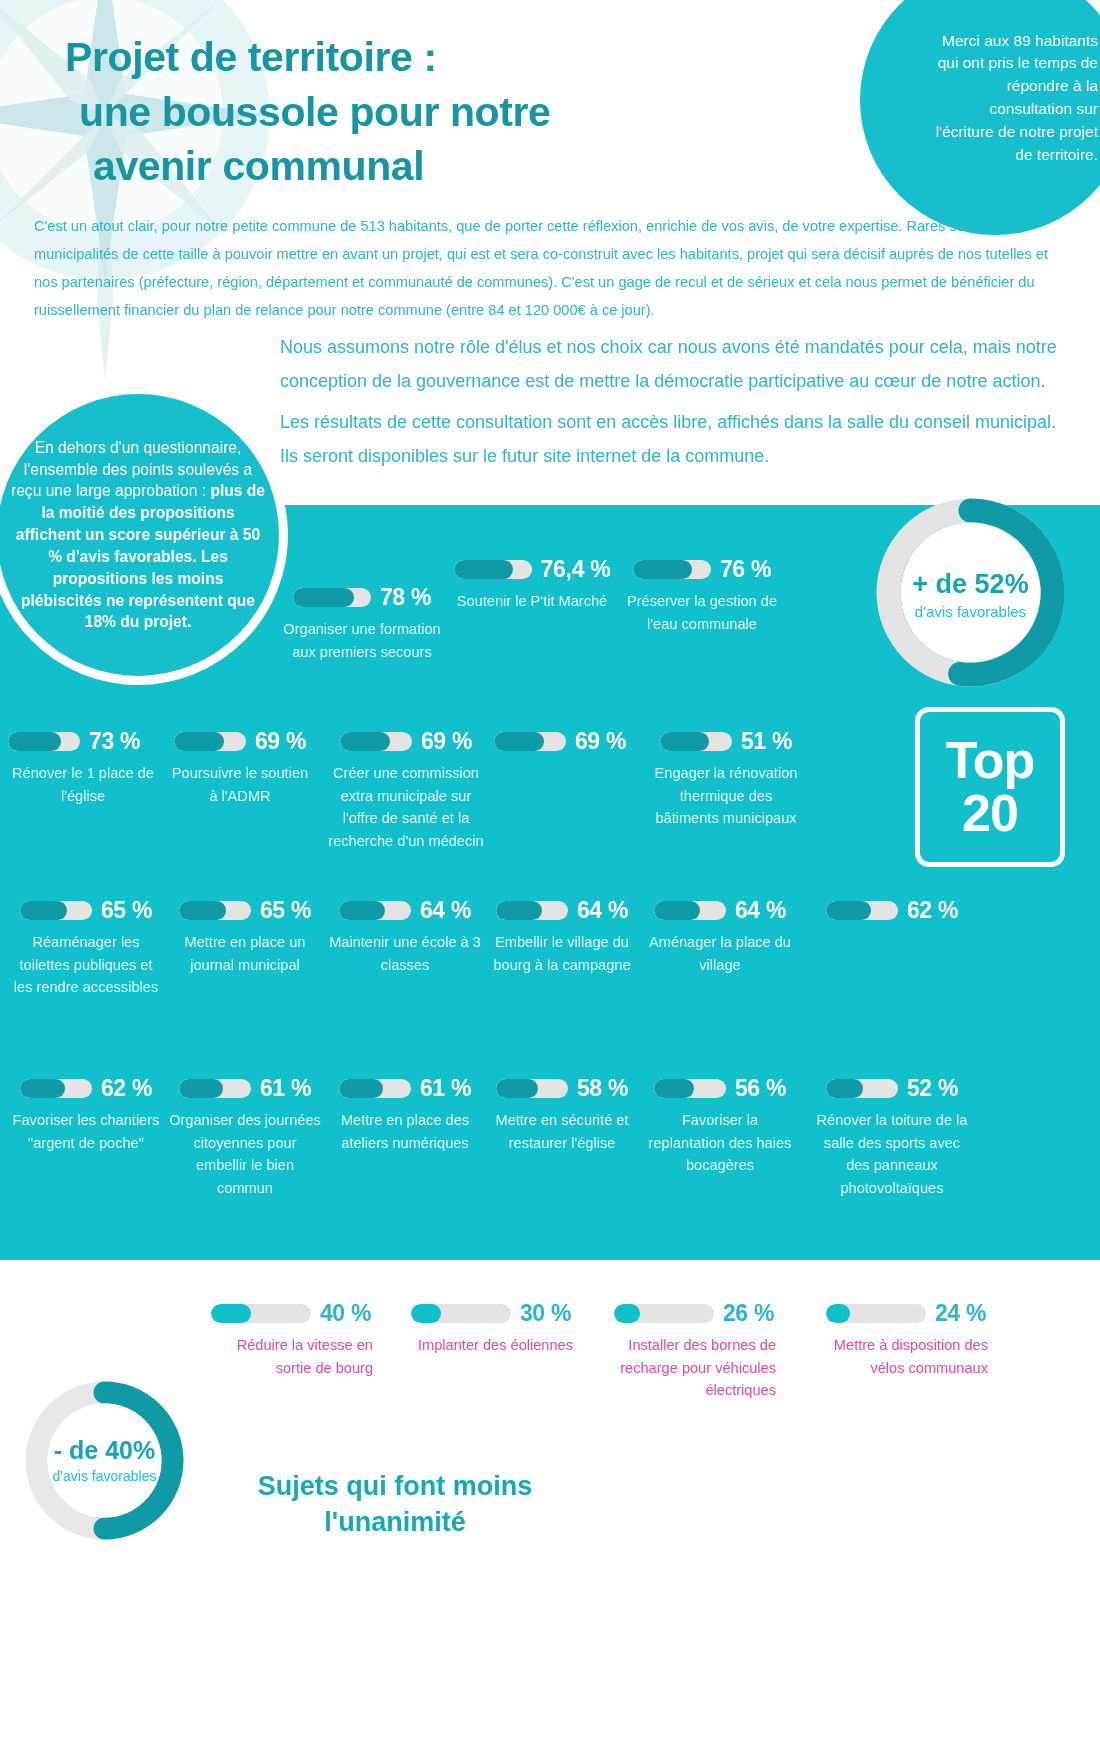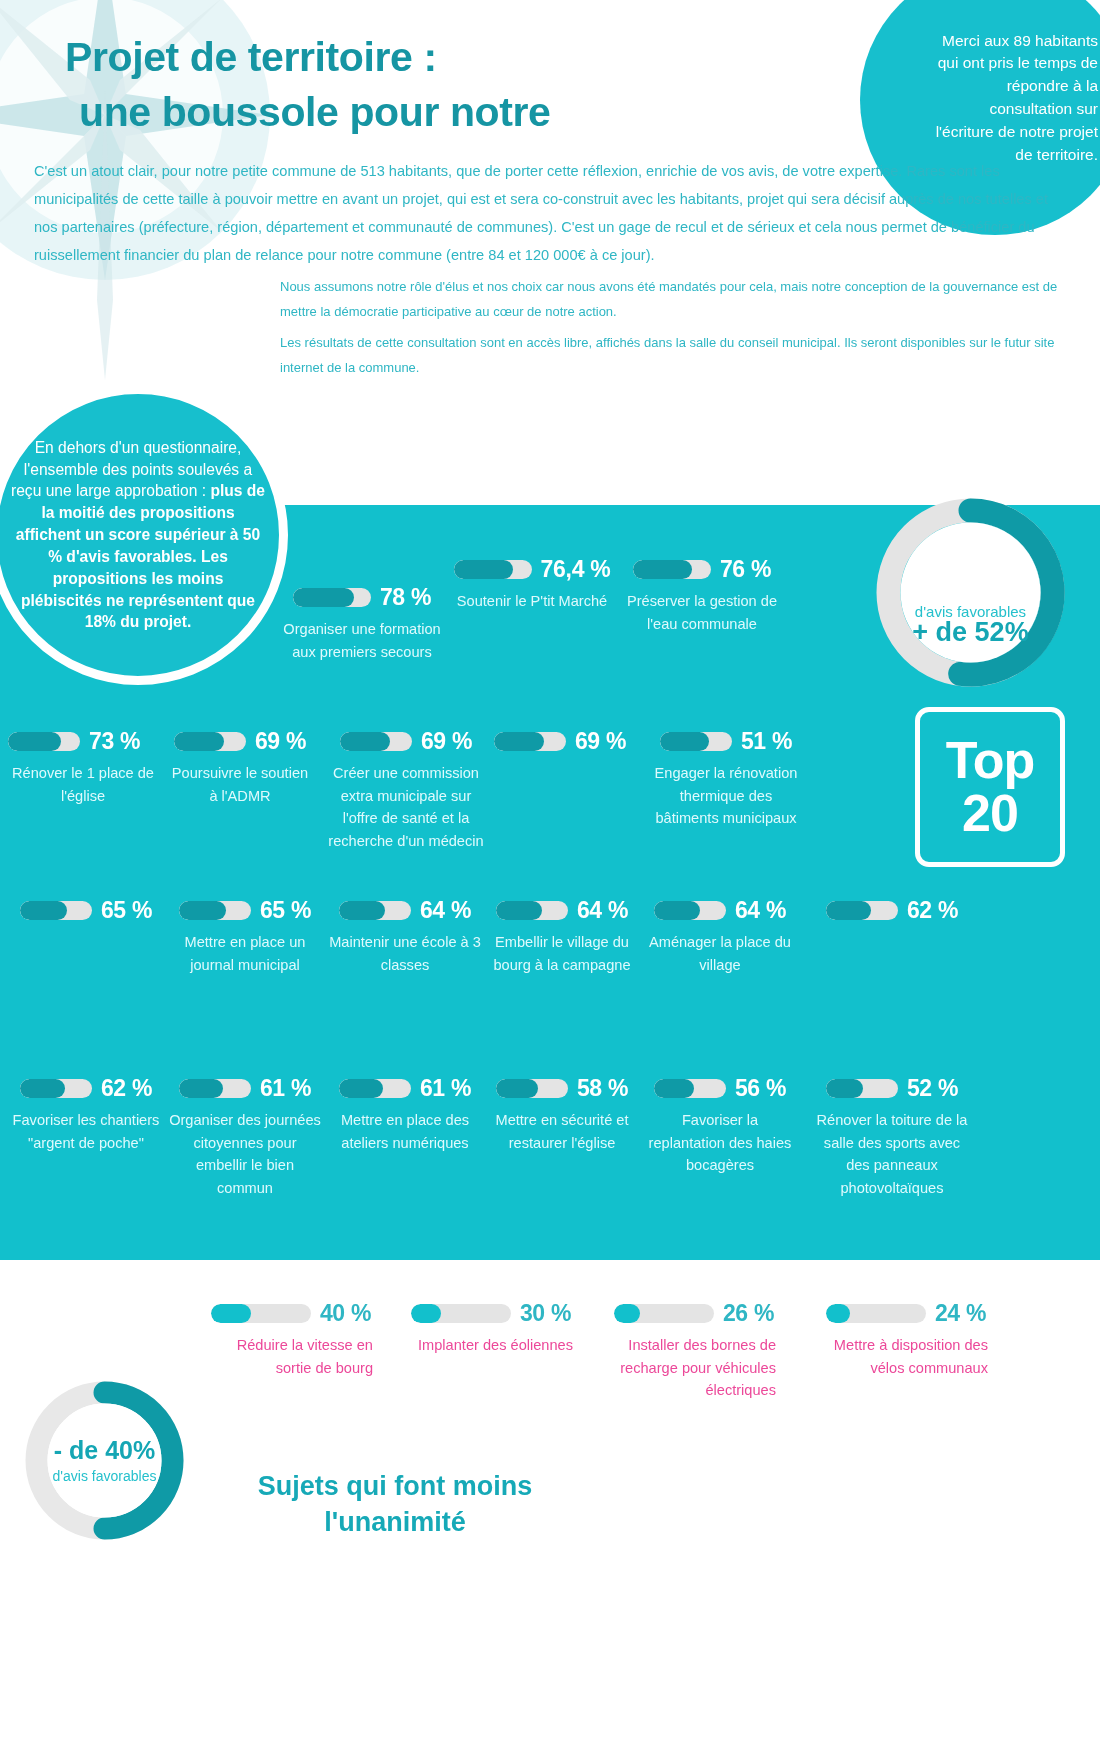--- a/index.html
+++ b/index.html
@@ -67,21 +67,21 @@
     margin: 18px 40px 0 34px;
     color: #2fb6c4;
     font-size: 14.6px;
     line-height: 1.92;
   }
   .intro-b {
     position: relative;
     z-index: 3;
     margin: 6px 40px 0 280px;
     color: #2fb6c4;
-    font-size: 13px;
+    font-size: 18px;
     line-height: 1.92;
   }
 
   
   .panel {
     position: absolute;
     left: 0; top: 505px;
     width: 1100px; height: 755px;
     background: #12c0cc;
     z-index: 1;
@@ -116,21 +116,20 @@
     width: 195px; height: 195px;
     z-index: 4;
   }
   .donut-label-big {
     position: absolute;
     left: 0; right: 0; top: 74px;
     text-align: center;
     color: #15a6b4;
     font-size: 27px;
     font-weight: bold;
-    margin-top: 48px;
   }
   .donut-label-small {
     position: absolute;
     left: 0; right: 0; top: 108px;
     text-align: center;
     color: #25c0cc;
     font-size: 15px;
   }
 
   
@@ -247,20 +246,21 @@
     <polygon points="58,292 150,200 175,175 160,210"></polygon>
     <polygon points="58,58 160,140 175,175 140,160"></polygon>
   </g>
   <polygon points="175,150 183,360 175,440 167,360" fill="#cfe6e9" opacity="0.55"></polygon>
 </svg>
 
 <div class="header">
   <div class="title">
     <span class="l1">Projet de territoire :</span>
     <span class="l2">une boussole pour notre</span>
+    <span class="l3">avenir communal</span>
   </div>
 </div>
 
 <div class="thanks-circle">
   <div class="thanks-text">Merci aux 89 habitants qui ont pris le temps de répondre à la consultation sur l'écriture de notre projet de territoire.</div>
 </div>
 
 <p class="intro">C'est un atout clair, pour notre petite commune de 513 habitants, que de porter cette réflexion, enrichie de vos avis, de votre expertise. Rares sont les municipalités de cette taille à pouvoir mettre en avant un projet, qui est et sera co-construit avec les habitants, projet qui sera décisif auprès de nos tutelles et nos partenaires (préfecture, région, département et communauté de communes). C'est un gage de recul et de sérieux et cela nous permet de bénéficier du ruissellement financier du plan de relance pour notre commune (entre 84 et 120 000€ à ce jour).</p>
 <p class="intro-b">Nous assumons notre rôle d'élus et nos choix car nous avons été mandatés pour cela, mais notre conception de la gouvernance est de mettre la démocratie participative au cœur de notre action.</p>
 <p class="intro-b"> Les résultats de cette consultation sont en accès libre, affichés dans la salle du conseil municipal. Ils seront disponibles sur le futur site internet de la commune.</p>
@@ -361,20 +361,21 @@
       </div>
       <div class="slabel">Engager la rénovation thermique des bâtiments municipaux</div>
     </div>
     <div class="stat" style="left: 6px; top: 897px; width: 160px;">
       <div class="meter" style="justify-content: center;">
         <div class="bar" style="width: 72px;">
           <i style="width: 65%;"></i>
         </div>
         <div class="pct">65 %</div>
       </div>
+      <div class="slabel">Réaménager les toilettes publiques et les rendre accessibles</div>
     </div>
     <div class="stat" style="left: 165px; top: 897px; width: 160px;">
       <div class="meter" style="justify-content: center;">
         <div class="bar" style="width: 72px;">
           <i style="width: 65%;"></i>
         </div>
         <div class="pct">65 %</div>
       </div>
       <div class="slabel">Mettre en place un journal municipal</div>
     </div>

